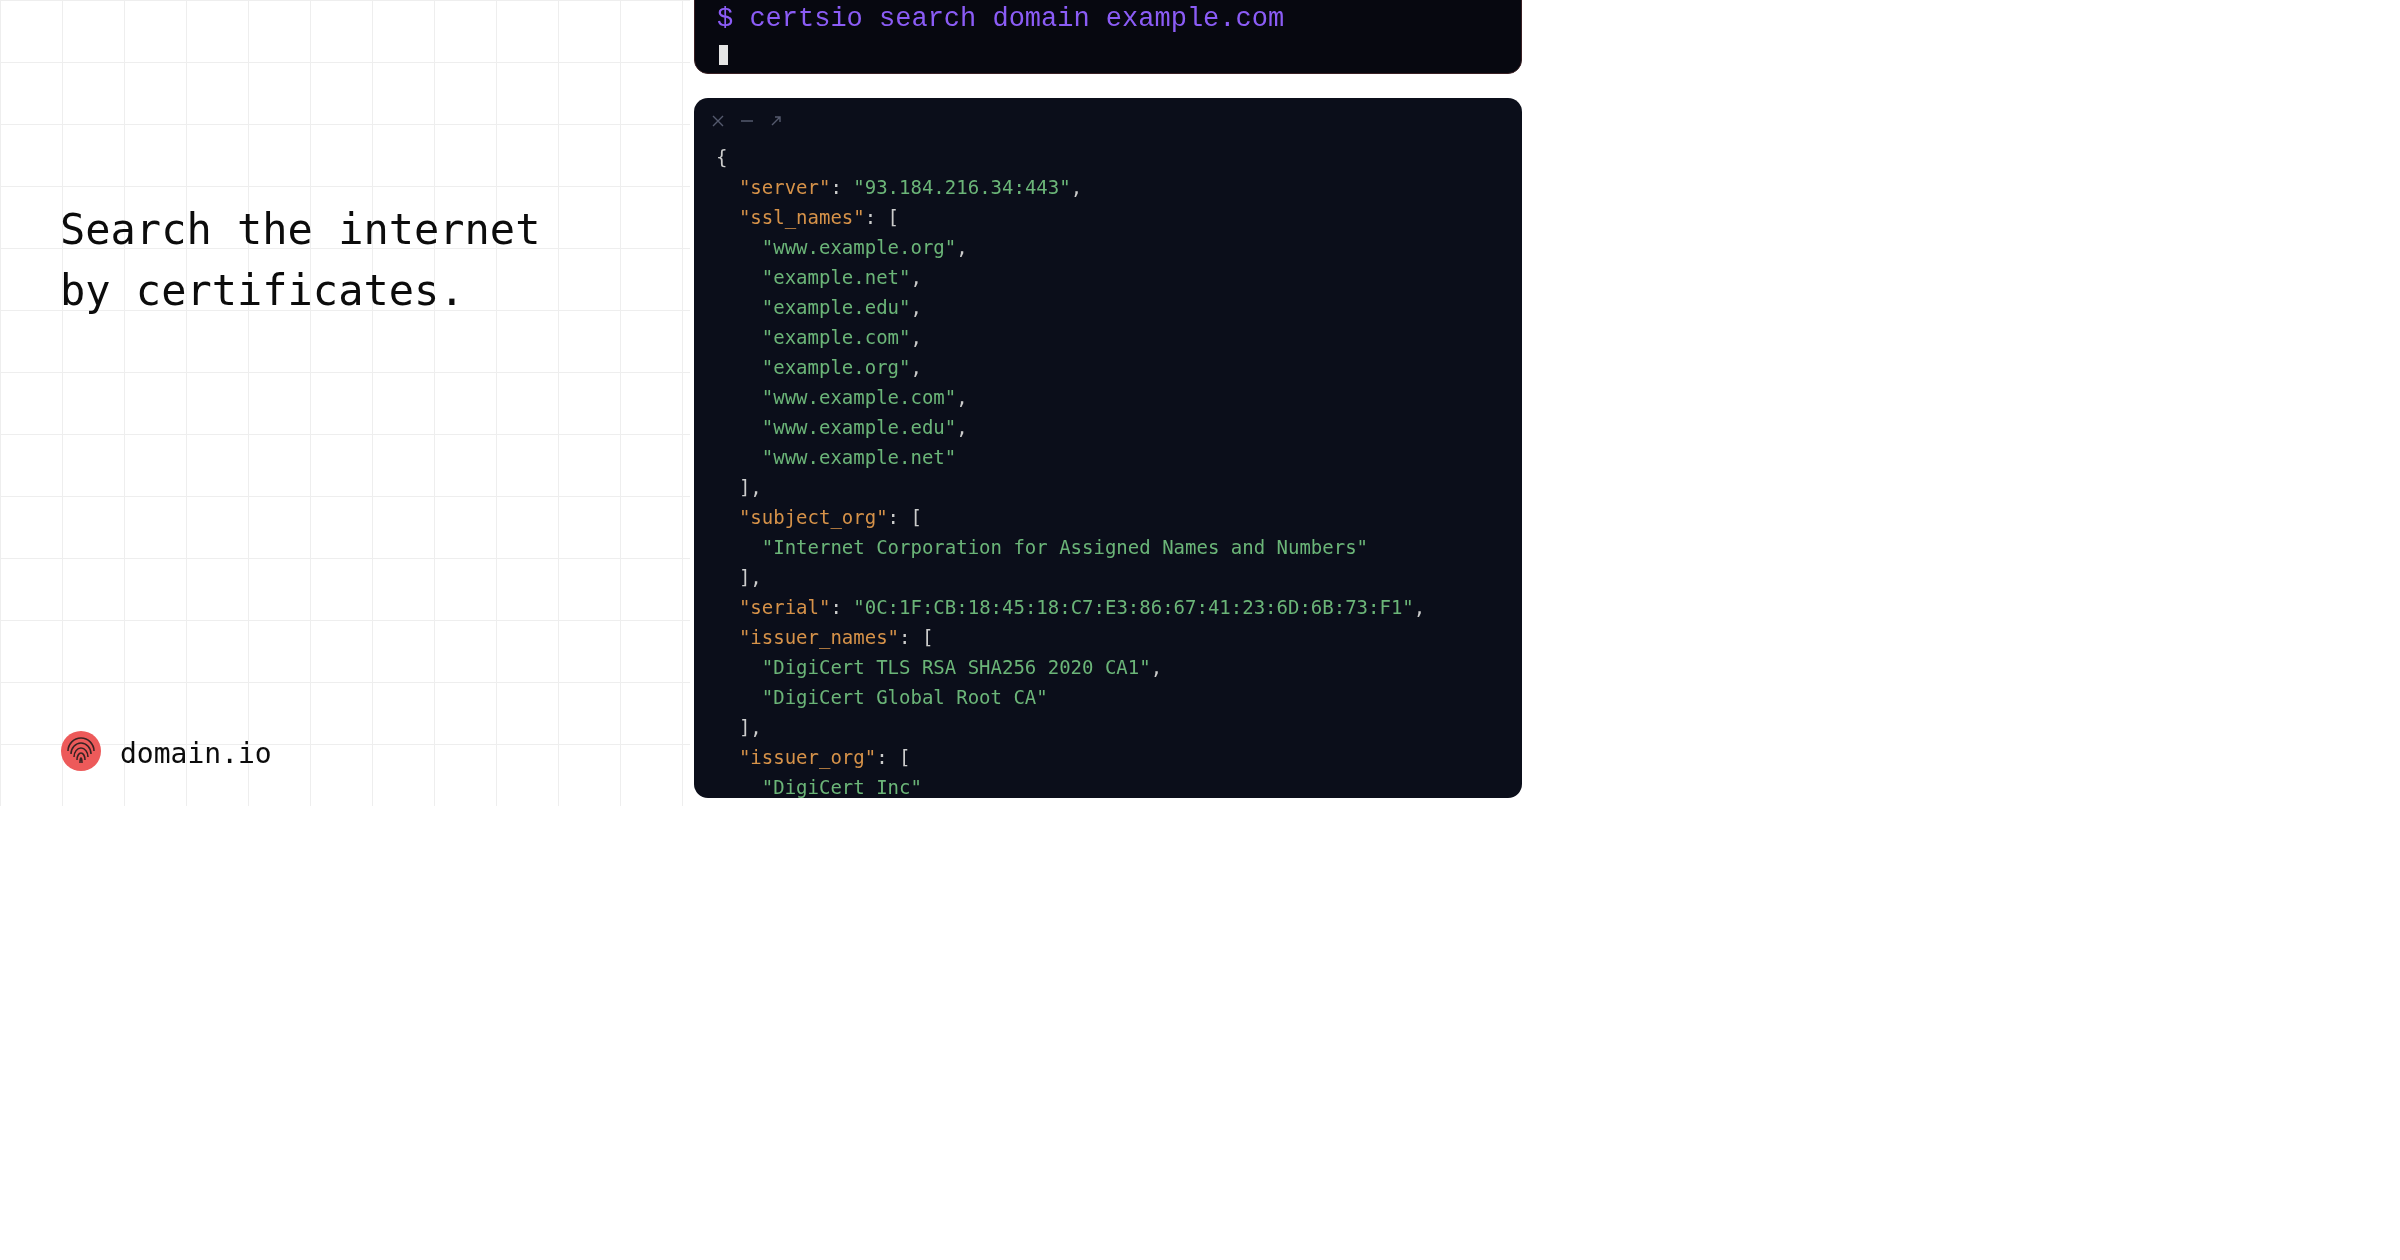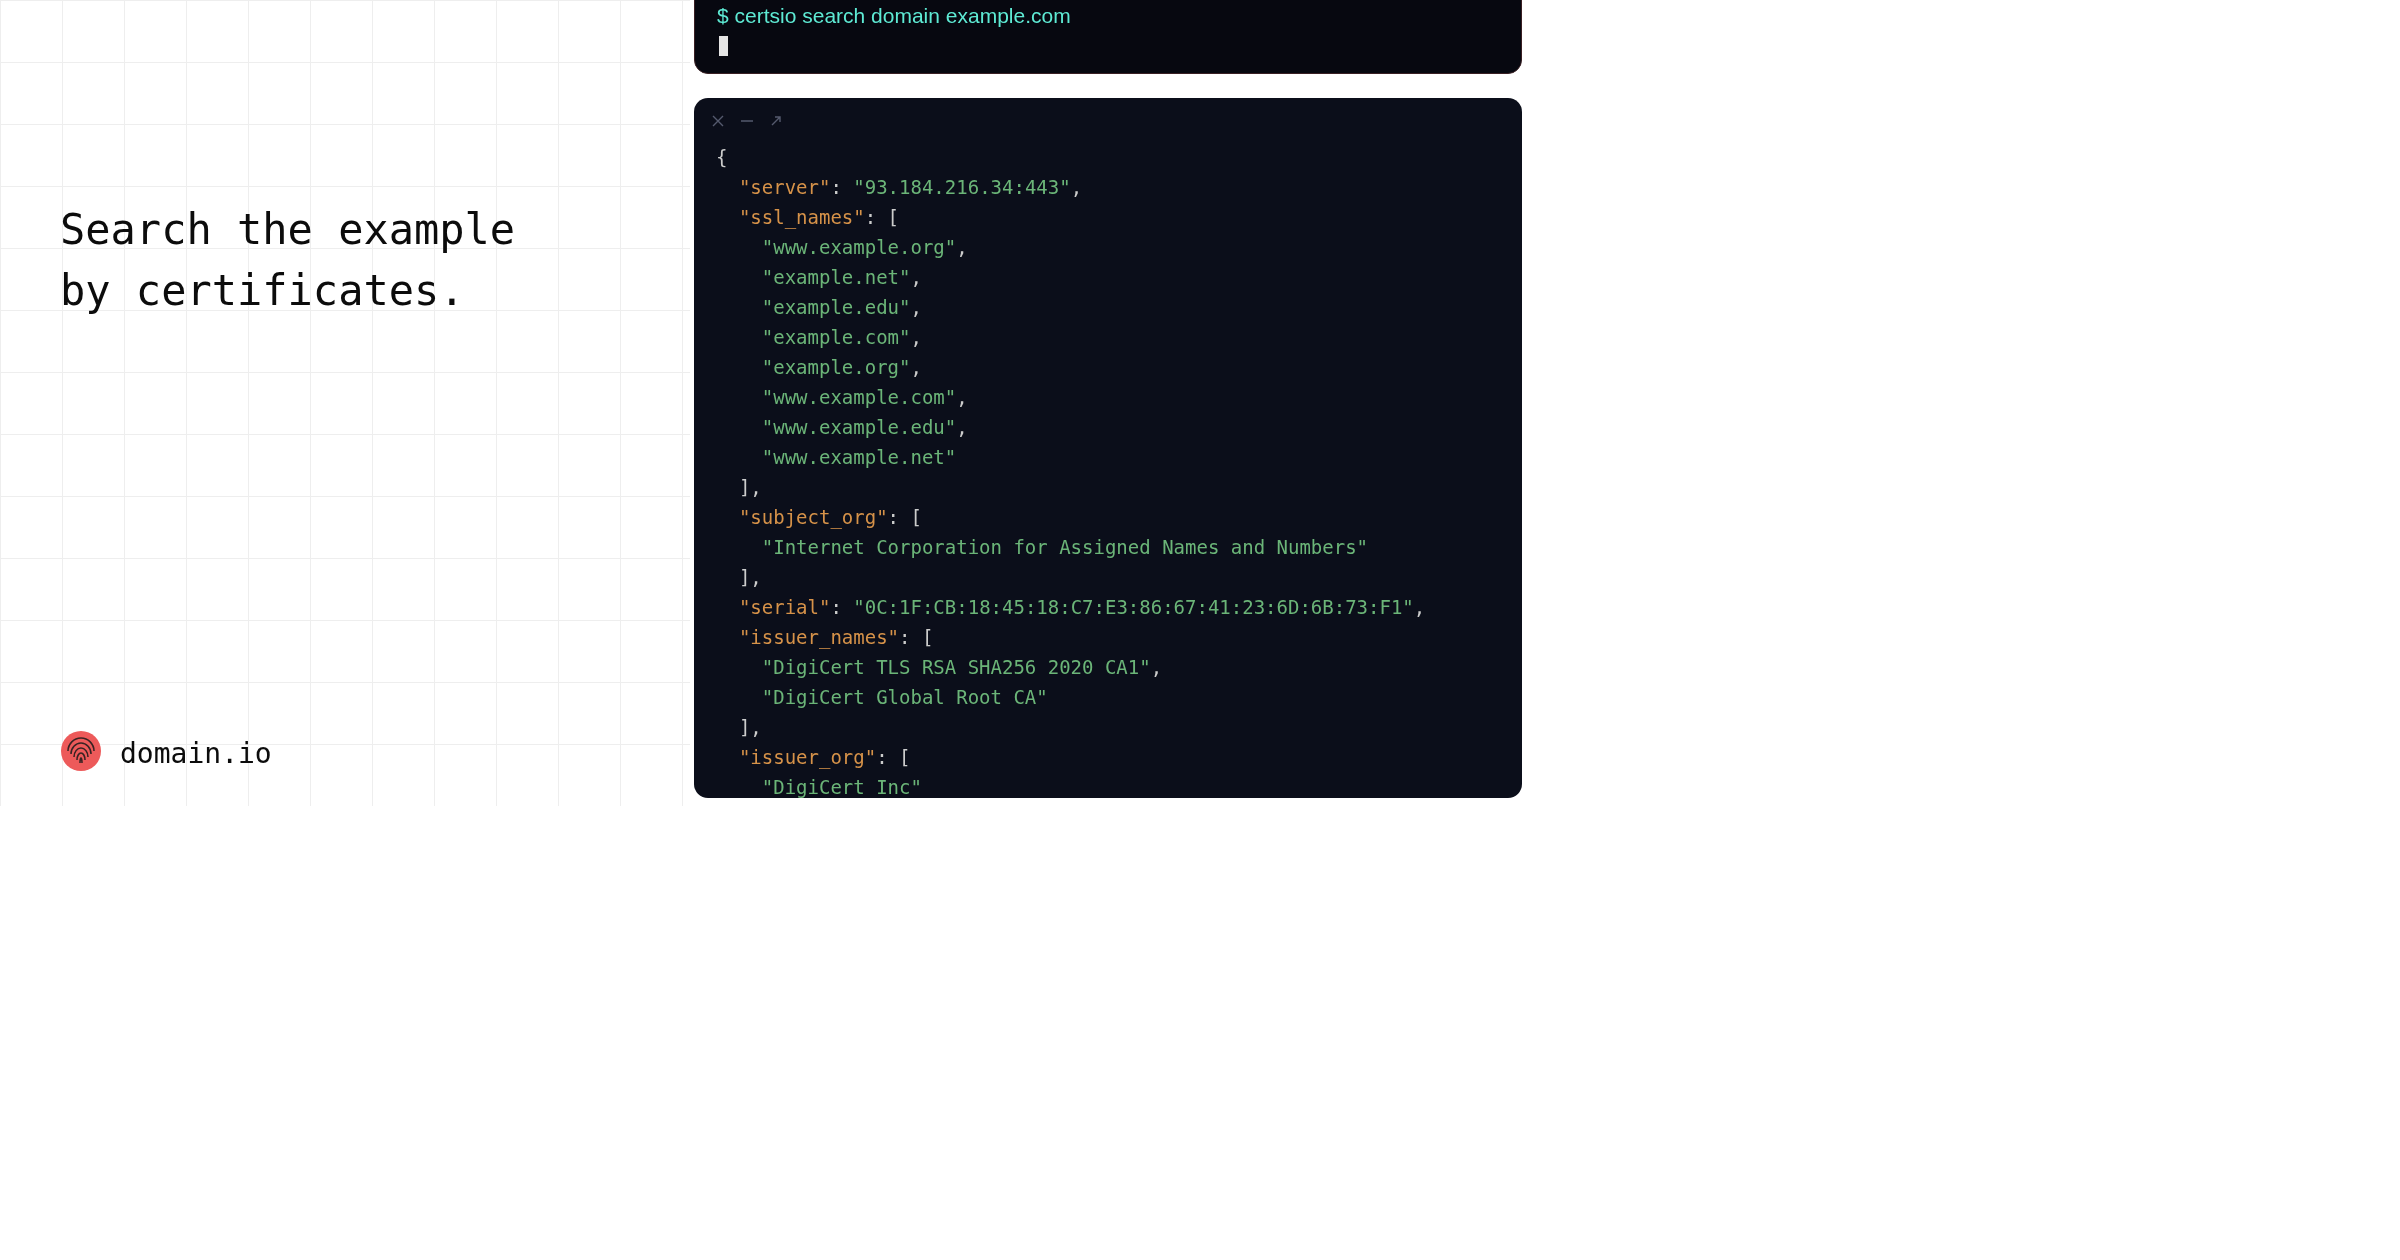--- a/index.html
+++ b/index.html
@@ -57,23 +57,23 @@
       top: -12px;
       width: 828px;
       height: 86px;
       background: #070810;
       border-radius: 0 0 14px 14px;
       border: 1px solid #3a2024;
       padding: 12px 22px;
       z-index: 2;
     }
     .prompt-line {
-      font-size: 21px;
-      color: #5eead4;
-      font-family: Liberation Sans, sans-serif;
+      font-size: 27px;
+      color: #8b5cf6;
+      font-family: Liberation Mono, monospace;
       line-height: 1.4;
     }
     .cursor-block {
       display: inline-block;
       width: 9px;
       height: 20px;
       background: #e5e5e5;
       margin-top: 6px;
       margin-left: 2px;
     }
@@ -113,21 +113,21 @@
     .tok-key { color: #d69249; }
     .tok-str { color: #6bb578; }
   </style>
 </head>
 <body>
 
 <div class="grid-bg"></div>
 
 <div class="left-panel">
   <div class="headline">
-    <div>Search the example</div>
+    <div>Search the internet</div>
     <div>by certificates.</div>
   </div>
 </div>
 
 <div class="brand">
   <span>
     <svg width="42" height="42" viewBox="0 0 42 42">
       <circle cx="21" cy="21" r="20" fill="#ed5a5a"></circle>
       <g stroke="#1a1a1a" stroke-width="1.6" fill="none" opacity="0.85">
         <path d="M8 21c0-7 5.8-13 13-13s13 6 13 13"></path>

